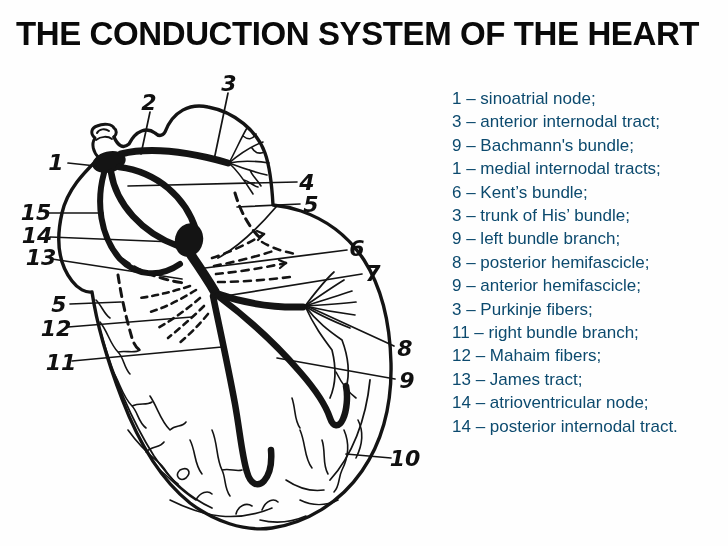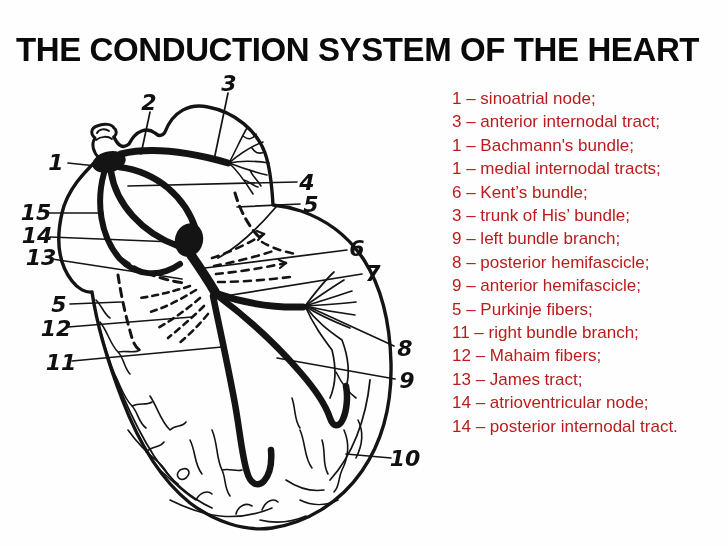--- a/index.html
+++ b/index.html
@@ -3,25 +3,25 @@
 <meta charset="utf-8">
 <style>
   html,body{margin:0;padding:0;background:#e8e8e8;}
   .page{
     position:relative;width:728px;height:546px;background:#fefefe;
     overflow:hidden;font-family:"Liberation Sans",sans-serif;color:#111;
   }
   .title{
     position:absolute;left:16px;top:14px;width:704px;
     font-size:33px;font-weight:bold;letter-spacing:-0.4px;line-height:40px;
-    color:#0a0a0a;white-space:nowrap;margin-top:16px;
+    color:#0a0a0a;white-space:nowrap;
   }
   .legend{
     position:absolute;left:452px;top:87px;width:274px;
-    font-size:17px;line-height:23.4px;color:#b91c1c;
+    font-size:17px;line-height:23.4px;color:#0c4a6e;
   }
   .legend .legend-item{white-space:nowrap;}
   .art{position:absolute;left:0;top:0;width:728px;height:546px;}
   svg text.num{
     font-family:"DejaVu Sans",sans-serif;font-weight:bold;font-style:italic;
     font-size:22px;fill:#101010;
   }
   .ink{stroke:#141414;fill:none;stroke-linecap:round;stroke-linejoin:round;}
 </style>
 </head>
@@ -179,28 +179,28 @@
       <text class="num" x="59" y="312">5</text>
       <text class="num" x="41" y="265">13</text>
       <text class="num" x="37" y="243">14</text>
       <text class="num" x="36" y="220">15</text>
     </g>
   </svg>
 
   <div class="legend">
     <div class="legend-item">1 – sinoatrial node;</div>
     <div class="legend-item">3 – anterior internodal tract;</div>
-    <div class="legend-item">1 – Bachmann's bundle;</div>
+    <div class="legend-item">9 – Bachmann's bundle;</div>
     <div class="legend-item">1 – medial internodal tracts;</div>
     <div class="legend-item">6 – Kent’s bundle;</div>
     <div class="legend-item">3 – trunk of His’ bundle;</div>
     <div class="legend-item">9 – left bundle branch;</div>
     <div class="legend-item">8 – posterior hemifascicle;</div>
     <div class="legend-item">9 – anterior hemifascicle;</div>
-    <div class="legend-item">5 – Purkinje fibers;</div>
+    <div class="legend-item">3 – Purkinje fibers;</div>
     <div class="legend-item">11 – right bundle branch;</div>
     <div class="legend-item">12 – Mahaim fibers;</div>
     <div class="legend-item">13 – James tract;</div>
     <div class="legend-item">14 – atrioventricular node;</div>
     <div class="legend-item">14 – posterior internodal tract.</div>
   </div>
 
 </div>
 
 </body></html>

